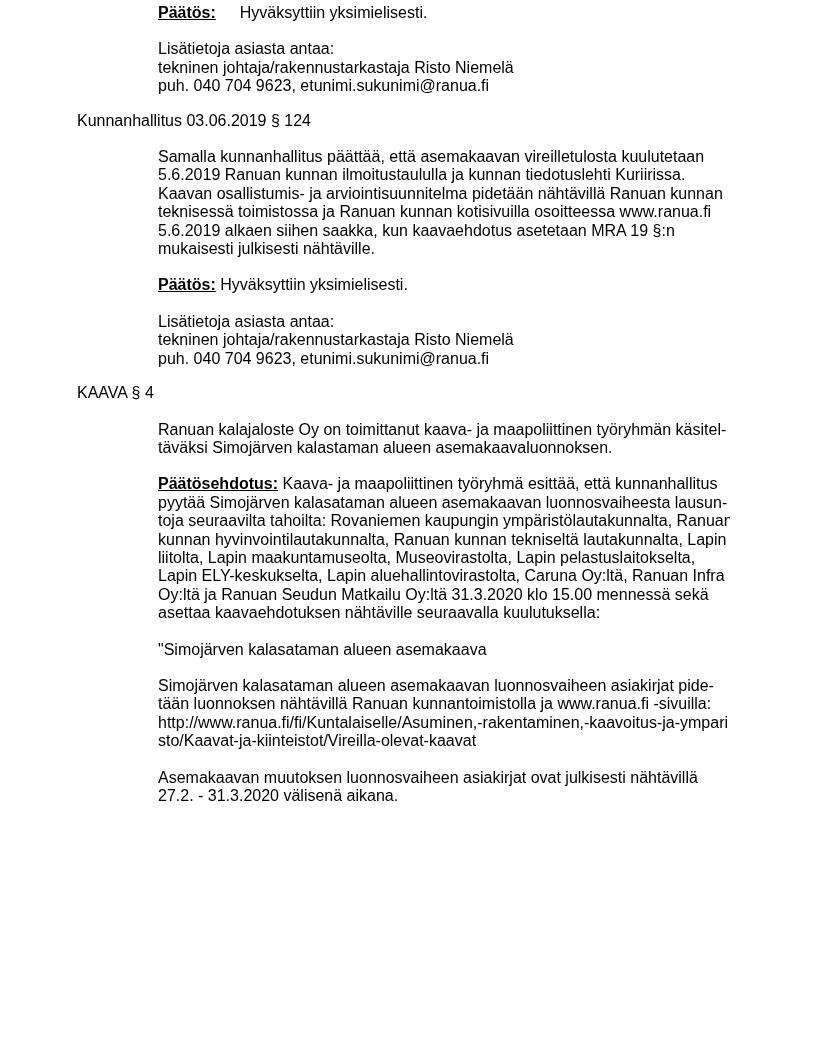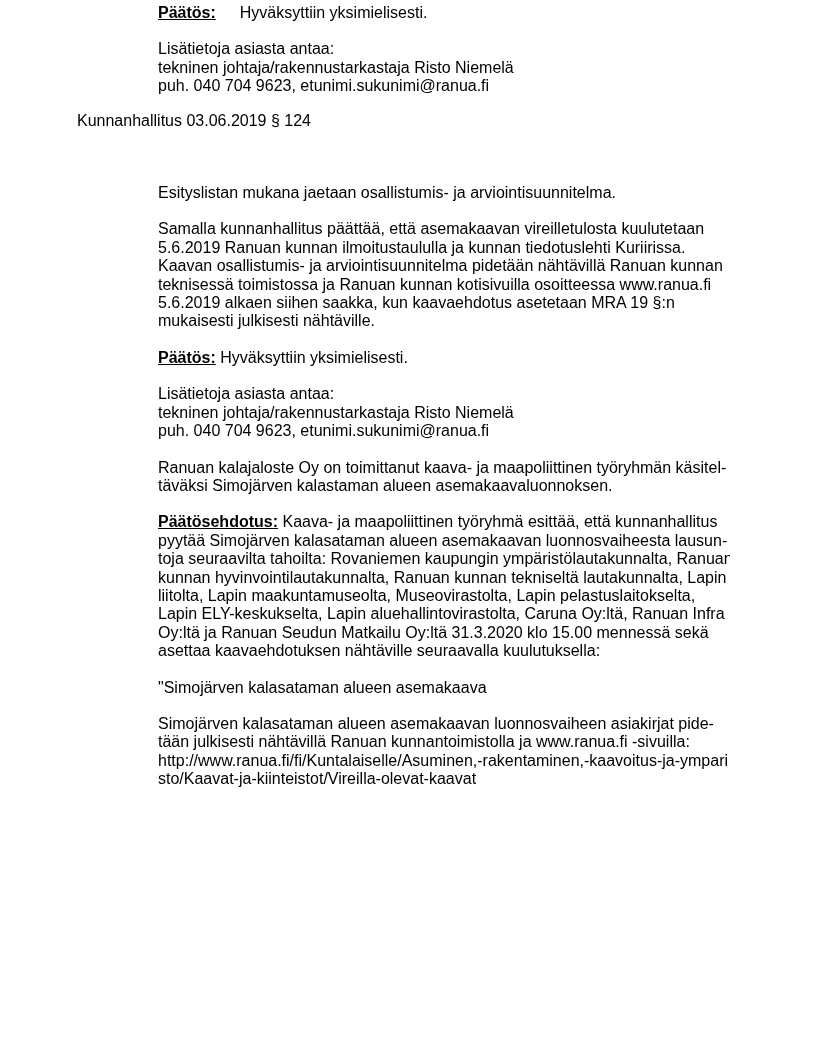--- a/index.html
+++ b/index.html
@@ -55,52 +55,54 @@
 
 <div class="page">
   <p class="body first"><span class="lead">Päätös:</span><span class="tab">Hyväksyttiin yksimielisesti.</span></p>
 
   <p class="body">Lisätietoja asiasta antaa:
 tekninen johtaja/rakennustarkastaja Risto Niemelä
 puh. 040 704 9623, etunimi.sukunimi@ranua.fi</p>
 
   <p class="heading">Kunnanhallitus 03.06.2019 § 124</p>
 
-  <p class="body gap-large">Esityslistan mukana jaetaan osallistumis- ja arviointisuunnitelma.</p>
 
 
   <p class="body">Samalla kunnanhallitus päättää, että asemakaavan vireilletulosta kuulutetaan
 5.6.2019 Ranuan kunnan ilmoitustaululla ja kunnan tiedotuslehti Kuriirissa.
 Kaavan osallistumis- ja arviointisuunnitelma pidetään nähtävillä Ranuan kunnan
 teknisessä toimistossa ja Ranuan kunnan kotisivuilla osoitteessa www.ranua.fi
 5.6.2019 alkaen siihen saakka, kun kaavaehdotus asetetaan MRA 19 §:n
 mukaisesti julkisesti nähtäville.</p>
 
   <p class="body"><span class="lead">Päätös:</span><span> Hyväksyttiin yksimielisesti.</span></p>
 
   <p class="body">Lisätietoja asiasta antaa:
 tekninen johtaja/rakennustarkastaja Risto Niemelä
 puh. 040 704 9623, etunimi.sukunimi@ranua.fi</p>
 
+  <p class="heading">KAAVA § 4</p>
 
   <p class="body">Ranuan kalajaloste Oy on toimittanut kaava- ja maapoliittinen työryhmän käsitel-
 täväksi Simojärven kalastaman alueen asemakaavaluonnoksen.</p>
 
 
 
   <p class="body"><span class="lead">Päätösehdotus:</span><span> Kaava- ja maapoliittinen työryhmä esittää, että kunnanhallitus
 pyytää Simojärven kalasataman alueen asemakaavan luonnosvaiheesta lausun-
 toja seuraavilta tahoilta: Rovaniemen kaupungin ympäristölautakunnalta, Ranuan
 kunnan hyvinvointilautakunnalta, Ranuan kunnan tekniseltä lautakunnalta, Lapin
 liitolta, Lapin maakuntamuseolta, Museovirastolta, Lapin pelastuslaitokselta,
 Lapin ELY-keskukselta, Lapin aluehallintovirastolta, Caruna Oy:ltä, Ranuan Infra
 Oy:ltä ja Ranuan Seudun Matkailu Oy:ltä 31.3.2020 klo 15.00 mennessä sekä
 asettaa kaavaehdotuksen nähtäville seuraavalla kuulutuksella:</span></p>
 
   <p class="body">"Simojärven kalasataman alueen asemakaava</p>
 
   <p class="body">Simojärven kalasataman alueen asemakaavan luonnosvaiheen asiakirjat pide-
-tään julkisesti nähtävillä Ranuan kunnantoimistolla ja www.ranua.fi -sivuilla:
+tään luonnoksen nähtävillä Ranuan kunnantoimistolla ja www.ranua.fi -sivuilla:
 http://www.ranua.fi/fi/Kuntalaiselle/Asuminen,-rakentaminen,-kaavoitus-ja-ympari
 sto/Kaavat-ja-kiinteistot/Vireilla-olevat-kaavat</p>
 
+  <p class="body">Asemakaavan muutoksen luonnosvaiheen asiakirjat ovat julkisesti nähtävillä
+27.2. - 31.3.2020 välisenä aikana.</p>
 
 </div>
 
 </body></html>

